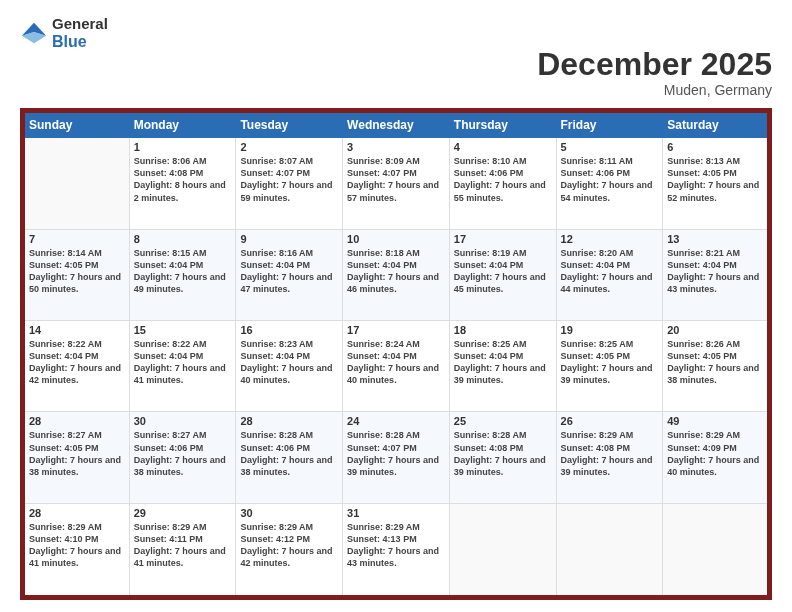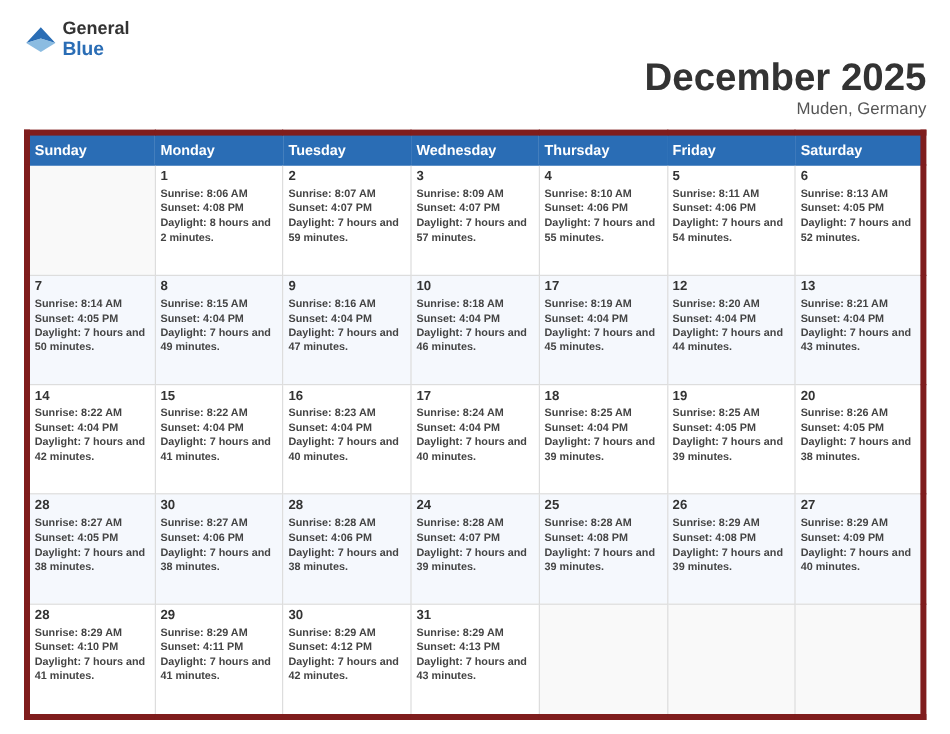--- a/index.html
+++ b/index.html
@@ -253,21 +253,21 @@
           </td>
           <td>
             <span class="day-number">25</span>
             <div class="cell-text">Sunrise: 8:28 AM<br>Sunset: 4:08 PM<br>Daylight: 7 hours and 39 minutes.</div>
           </td>
           <td>
             <span class="day-number">26</span>
             <div class="cell-text">Sunrise: 8:29 AM<br>Sunset: 4:08 PM<br>Daylight: 7 hours and 39 minutes.</div>
           </td>
           <td>
-            <span class="day-number">27</span>
+            <span class="day-number">49</span>
             <div class="cell-text">Sunrise: 8:29 AM<br>Sunset: 4:09 PM<br>Daylight: 7 hours and 40 minutes.</div>
           </td>
         </tr>
         <tr>
           <td>
             <span class="day-number">28</span>
             <div class="cell-text">Sunrise: 8:29 AM<br>Sunset: 4:10 PM<br>Daylight: 7 hours and 41 minutes.</div>
           </td>
           <td>
             <span class="day-number">29</span>

